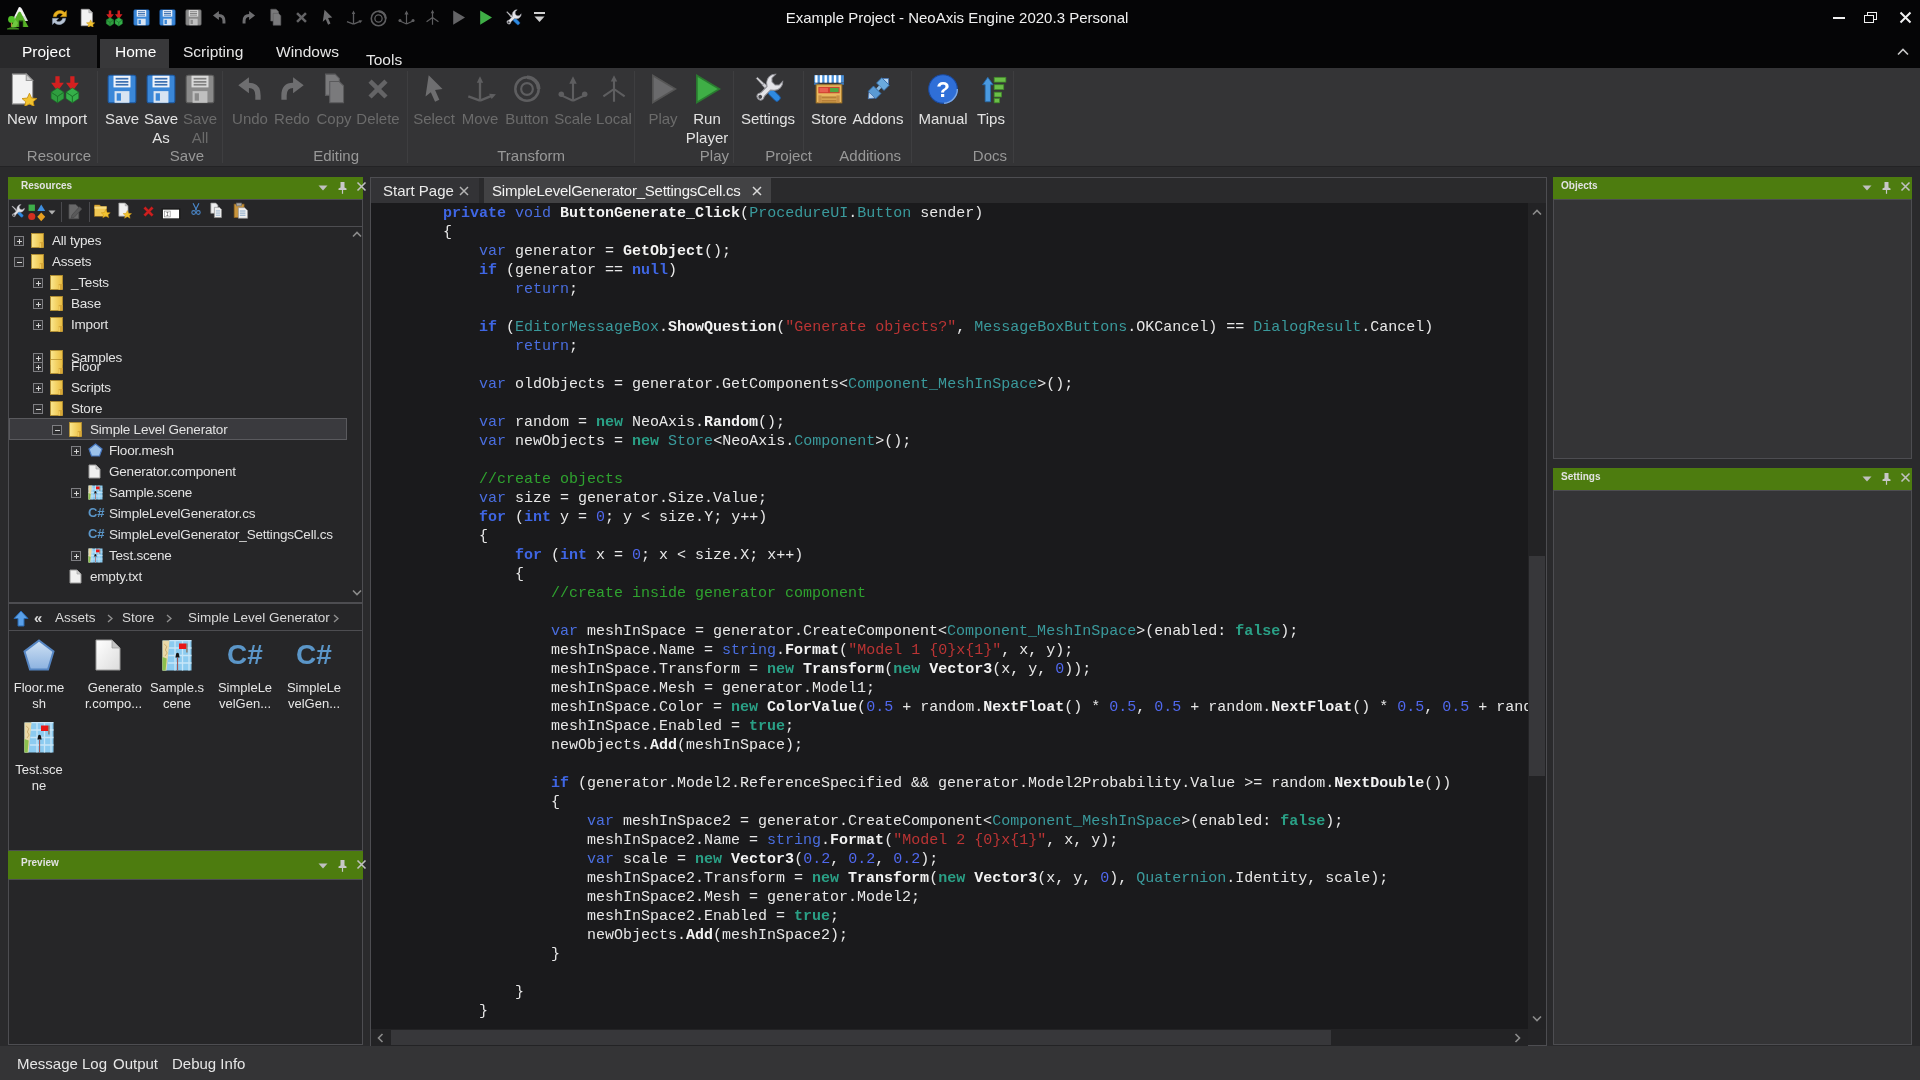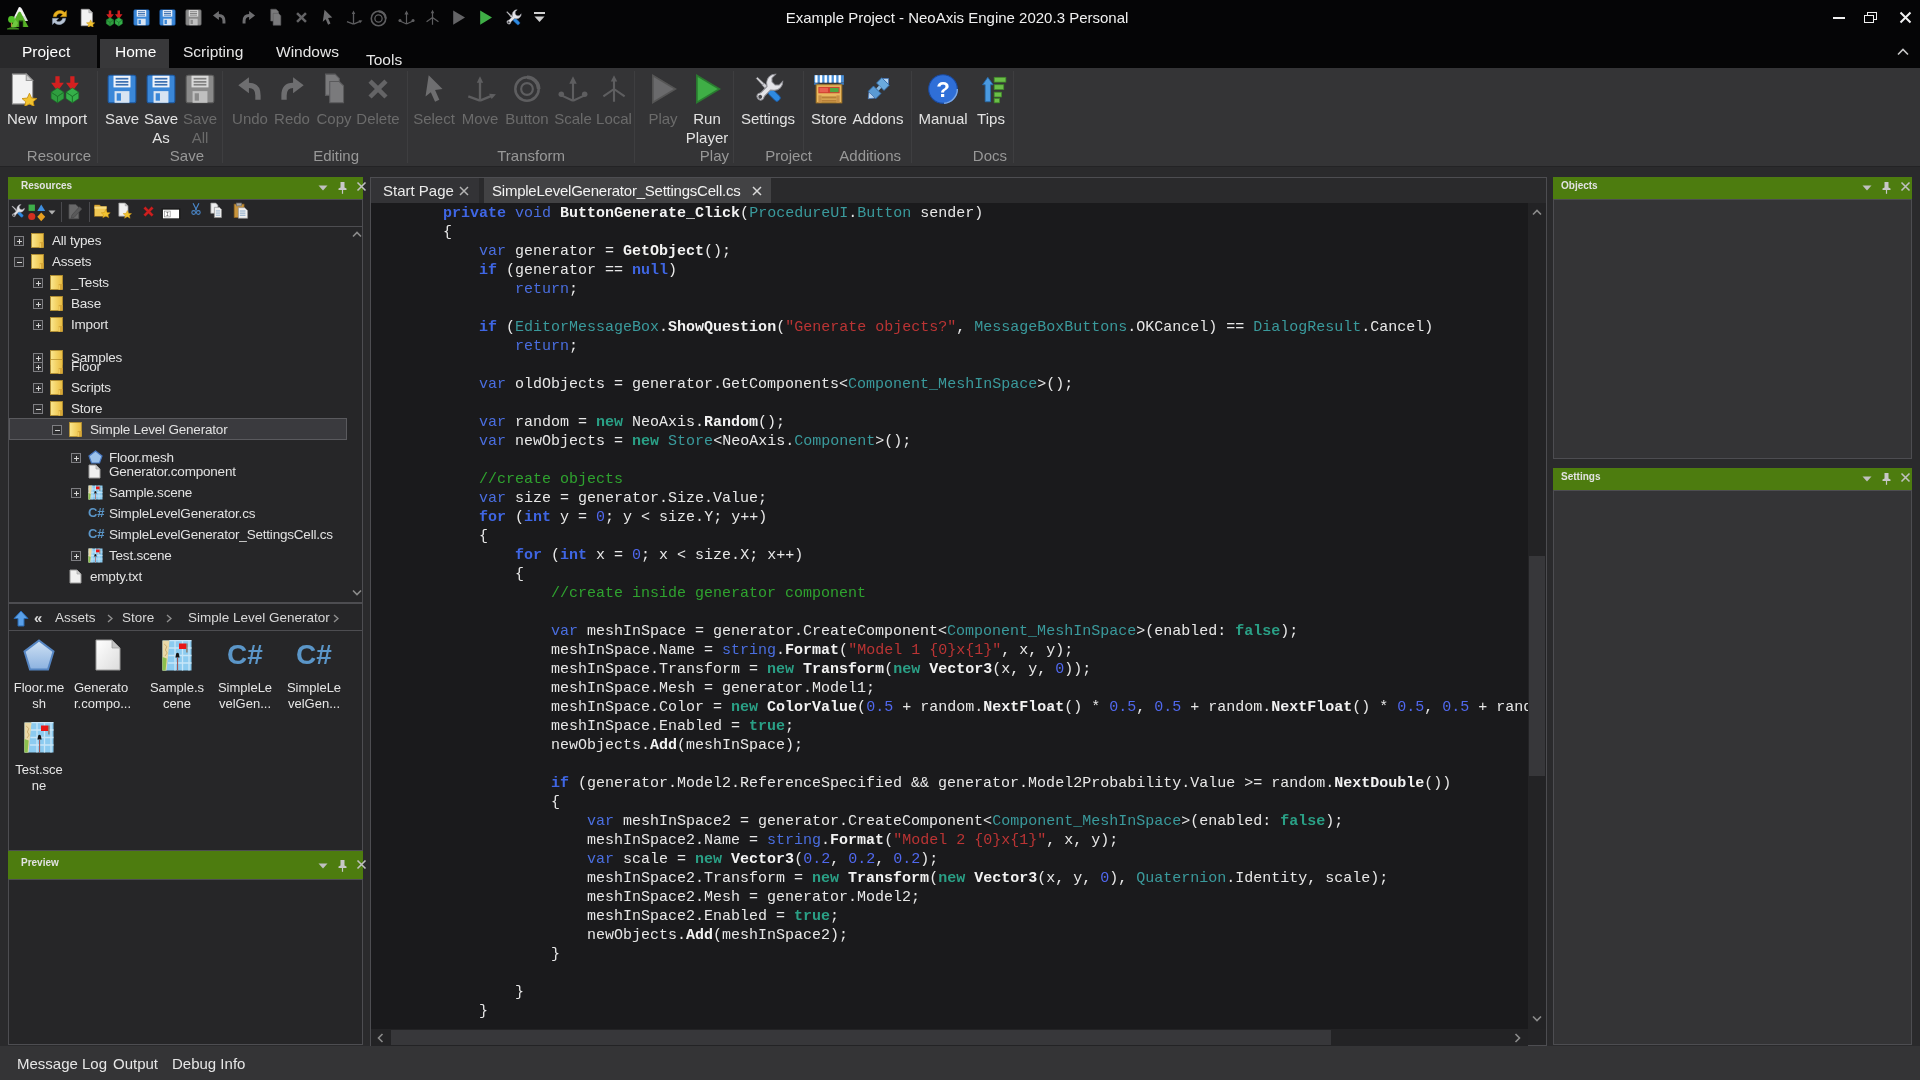--- a/index.html
+++ b/index.html
@@ -680,21 +680,21 @@
             <stop offset="0.45" stop-color="#f4d468"></stop>
             <stop offset="1" stop-color="#e9bc42"></stop>
           </linearGradient>
         </defs>
 <rect x="0.5" y="0.5" width="12" height="14" fill="url(#fg)" stroke="#b8922e" stroke-width="0.8"></rect>
 <path d="M8.5 9 L12.5 9 L12.5 14.5 L8.5 14.5 Z" fill="#d8a838"></path>
 <path d="M8.5 9 L10 10.5 L10 14.5 L8.5 14.5 Z" fill="#f0cc60"></path>
       </svg>
       <span class="txt" style="left:81px;">Simple Level Generator</span>
     </div>
-<div class="trow" style="top:220px;">
+<div class="trow" style="top:213px;">
       <span class="exp plus" style="left:62px;"></span>
       <svg class="a" style="left:79px;top:3px;" width="15" height="14" viewBox="0 0 15 14">
         <path d="M7.5 1 L14 6 L11.5 13 L3.5 13 L1 6 Z" fill="#9cc2ea" stroke="#4878c0" stroke-width="1.2"></path>
       </svg>
       <span class="txt" style="left:100px;">Floor.mesh</span>
     </div>
 <div class="trow" style="top:234px;">
       <svg class="a" style="left:79px;top:3px;" width="13" height="15" viewBox="0 0 13 15">
         <path d="M1 1 L8 1 L12 5 L12 14 L1 14 Z" fill="#f0f0f0" stroke="#9a9a9a"></path>
         <path d="M8 1 L8 5 L12 5 Z" fill="#cfcfcf" stroke="#9a9a9a" stroke-width="0.6"></path>
@@ -785,21 +785,21 @@
       <defs>
         <linearGradient id="pw" x1="0" y1="0" x2="1" y2="1">
 <stop offset="0" stop-color="#ffffff"></stop>
           <stop offset="1" stop-color="#dcdcdc"></stop>
         </linearGradient>
       </defs>
 <path d="M1 1 L17 1 L25 9 L25 31 L1 31 Z" fill="url(#pw)" stroke="#9a9a9a"></path>
 <path d="M17 1 L17 9 L25 9 Z" fill="#c4c4c4" stroke="#9a9a9a" stroke-width="0.7"></path>
     </svg>
 
-<div class="a" style="left:65px;top:49px;width:68px;text-align:left;font-size:13px;line-height:15.5px;color:#e6e6e6;">Generato<br>r.compo...</div>
+<div class="a" style="left:65px;top:49px;width:68px;text-align:right;font-size:13px;line-height:15.5px;color:#e6e6e6;">Generato<br>r.compo...</div>
 <svg class="a" style="left:153px;top:9px;" width="30" height="31" viewBox="0 0 30 31">
       <rect x="0.5" y="0.5" width="29" height="30" fill="#8ccbf0"></rect>
 <path d="M7.2 0.5 L29.5 0.5 M6.8 8 L29.5 8 M6.4 15.5 L29.5 15.5 M6 23 L29.5 23 M13 0.5 L13 30.5 M20.5 0.5 L20.5 30.5 M27 0.5 L27 30.5" stroke="#c8e6f8" stroke-width="1.3"></path>
 <path d="M0.5 0.5 L7.5 0.5 L4.5 30.5 L0.5 30.5 Z" fill="#ead9a8"></path>
 <path d="M2.2 4 L4.8 6.5 L3.4 10 L5.2 13 L3.0 16" stroke="#c8a86a" stroke-width="0.9" fill="none"></path>
 <path d="M0.5 17 L4.7 18.5 L3.6 30.5 L0.5 30.5 Z" fill="#8cc04e"></path>
 <rect x="24.2" y="3.5" width="1.4" height="9" fill="#8a7a6a"></rect>
 <path d="M17 3.5 L24.2 3.5 L24.2 9 L17 9 Z" fill="#e81616"></path>
 <path d="M14.2 13.5 Q15.5 12 16.8 13.5 L17.6 17.5 L13.4 17.5 Z" fill="#141414"></path>
 <rect x="15" y="17.5" width="1.1" height="13" fill="#a05858"></rect>

